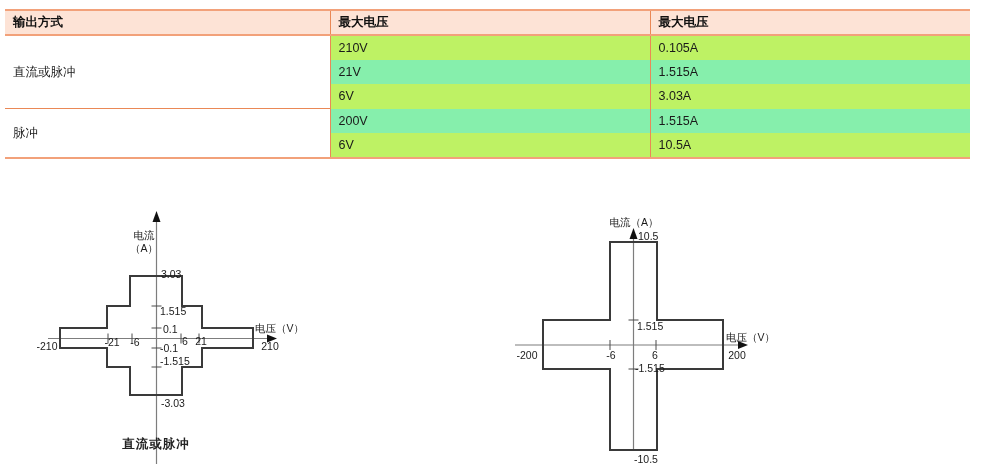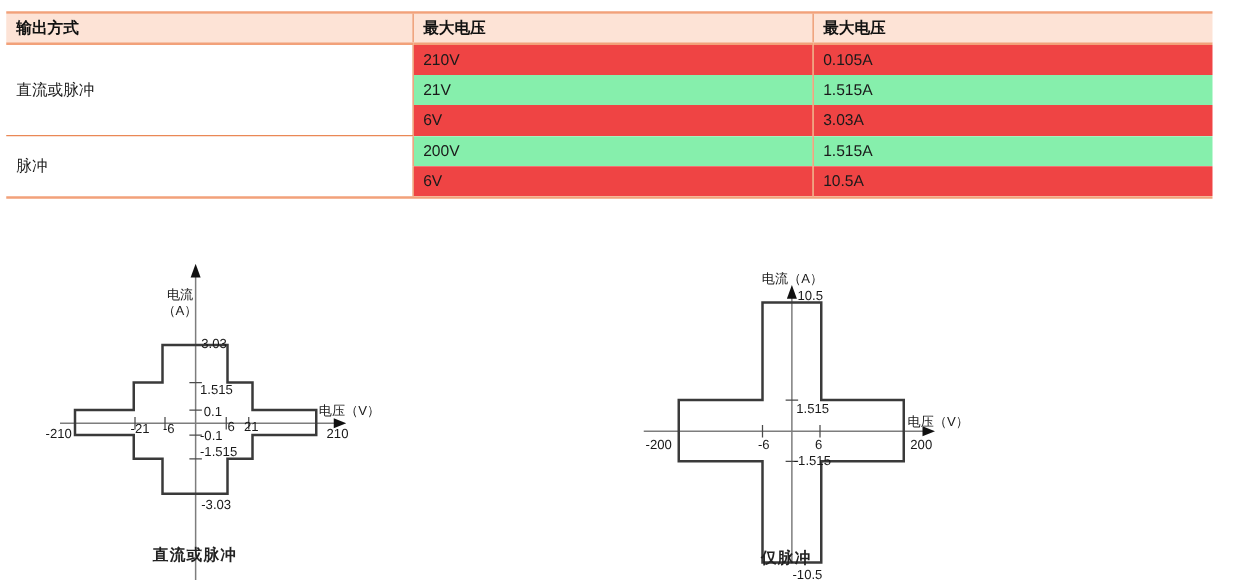--- a/index.html
+++ b/index.html
@@ -14,21 +14,21 @@
   }
   table.spec{border-collapse:collapse;table-layout:fixed;width:100%;}
   table.spec th,table.spec td{
     padding:0 0 0 8px;font-size:12.5px;text-align:left;vertical-align:middle;
     white-space:nowrap;overflow:hidden;
   }
   table.spec thead th{
     background:#FDE3D6;font-weight:bold;height:23px;
     border-bottom:2px solid #F2A17A;color:#111;
   }
-  table.spec tbody td{height:24.2px;background:#ef4444;}
+  table.spec tbody td{height:24.2px;background:#bef264;}
   table.spec .bl{border-left:1.5px solid #EA8856;}
   table.spec tr.alt td.datacell{background:#86efac;}
   td.group-label{background:#ffffff !important;}
   td.group-divider{border-bottom:1.5px solid #EA8856;}
   
   .diagram{position:absolute;margin-top:42px;}
   .diagram svg{display:block;}
   .diag-caption{
     position:absolute;text-align:center;font-size:12.5px;font-weight:bold;color:#222;
     letter-spacing:1px;
@@ -148,15 +148,14 @@
       <text class="num" x="137" y="118">1.515</text>
       <text class="num" x="135" y="160">-1.515</text>
       <text class="num" x="134" y="251">-10.5</text>
 
       <text class="num" x="27" y="147" text-anchor="middle">-200</text>
       <text class="num" x="111" y="147" text-anchor="middle">-6</text>
       <text class="num" x="155" y="147" text-anchor="middle">6</text>
       <text class="num" x="237" y="147" text-anchor="middle">200</text>
     </svg>
   </div>
-  <div class="diag-caption" style="left:519px;top:438px;width:220px">仅脉冲</div>
 
 </div>
 
 </body></html>

